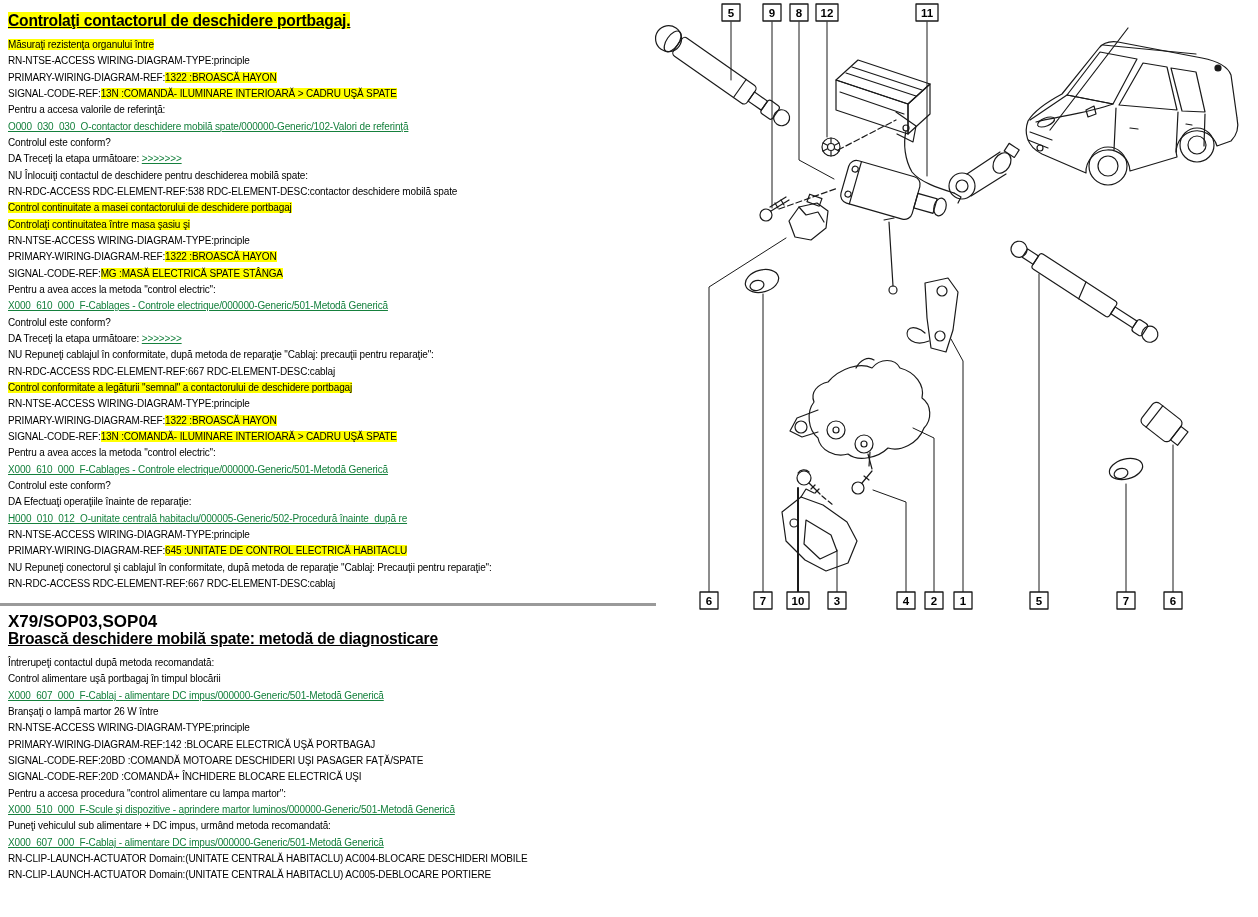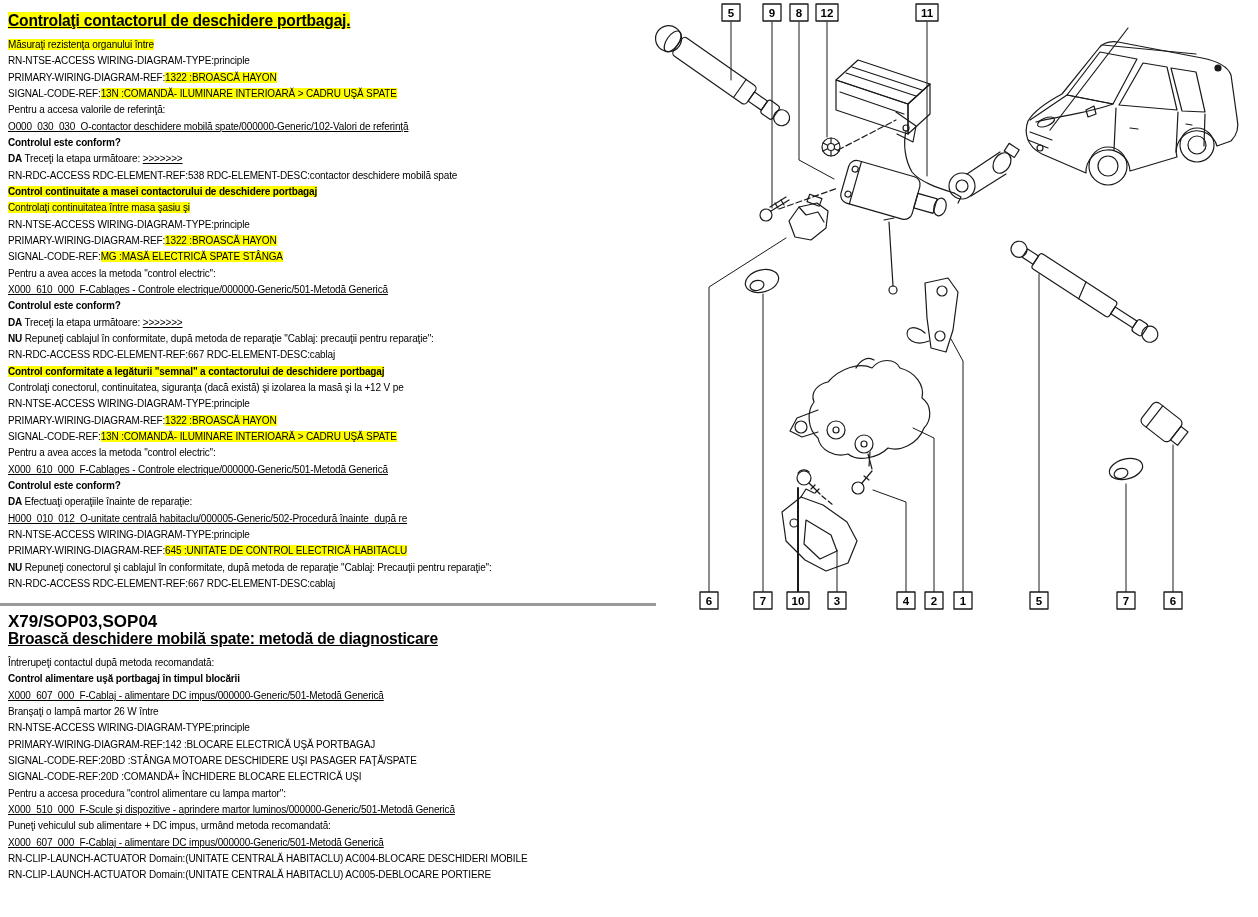--- a/index.html
+++ b/index.html
@@ -3,23 +3,23 @@
 <meta charset="utf-8">
 <style>
   html,body{margin:0;padding:0;}
   body{
     width:1258px;height:917px;position:relative;overflow:hidden;
     background:#ffffff;color:#000;
     font-family:"Liberation Sans",sans-serif;
   }
   .doc{position:absolute;left:8px;top:12px;width:665px;}
   .ln{font-size:10px;line-height:16.34px;height:16.34px;white-space:nowrap;letter-spacing:-0.15px;}
-  .b{font-weight:bold;}
+  .b{font-weight:normal;}
   .hl{background:#ffff00;}
-  .lnk{color:#000000;text-decoration:underline;cursor:pointer;}
+  .lnk{color:#15803d;text-decoration:underline;cursor:pointer;}
   .h1row{height:23px;margin-bottom:2px;}
   .h1{font-size:15.6px;font-weight:bold;text-decoration:underline;letter-spacing:-0.2px;white-space:nowrap;}
   .sep{height:3px;background:#9a9a9a;width:656px;margin:11px 0 7px -8px;}
   .code{font-size:17px;font-weight:bold;line-height:17px;}
   svg text{font-family:"Liberation Sans",sans-serif;}
   .diagram{position:absolute;left:640px;top:0;width:618px;height:620px;}
 </style>
 </head>
 <body>
 
@@ -29,34 +29,34 @@
   </div>
   <div>
       <div class="ln"><span class="hl">Măsuraţi rezistenţa organului între</span></div>
       <div class="ln"><span>RN-NTSE-ACCESS WIRING-DIAGRAM-TYPE:principle</span></div>
       <div class="ln"><span>PRIMARY-WIRING-DIAGRAM-REF:</span><span class="hl">1322 :BROASCĂ HAYON</span></div>
       <div class="ln"><span>SIGNAL-CODE-REF:</span><span class="hl">13N :COMANDĂ- ILUMINARE INTERIOARĂ &gt; CADRU UŞĂ SPATE</span></div>
       <div class="ln"><span>Pentru a accesa valorile de referinţă:</span></div>
       <div class="ln"><a class="lnk">O000_030_030_O-contactor deschidere mobilă spate/000000-Generic/102-Valori de referinţă</a></div>
       <div class="ln"><span class="b">Controlul este conform?</span></div>
       <div class="ln"><span class="b">DA </span><span>Treceţi la etapa următoare: </span><a class="lnk">&gt;&gt;&gt;&gt;&gt;&gt;&gt;</a></div>
+      <div class="ln"><span class="b">NU </span><span>Înlocuiţi contactul de deschidere pentru deschiderea mobilă spate:</span></div>
       <div class="ln"><span>RN-RDC-ACCESS RDC-ELEMENT-REF:538 RDC-ELEMENT-DESC:contactor deschidere mobilă spate</span></div>
       <div class="ln"><span class="b hl">Control continuitate a masei contactorului de deschidere portbagaj</span></div>
       <div class="ln"><span class="hl">Controlaţi continuitatea între masa şasiu şi</span></div>
       <div class="ln"><span>RN-NTSE-ACCESS WIRING-DIAGRAM-TYPE:principle</span></div>
       <div class="ln"><span>PRIMARY-WIRING-DIAGRAM-REF:</span><span class="hl">1322 :BROASCĂ HAYON</span></div>
       <div class="ln"><span>SIGNAL-CODE-REF:</span><span class="hl">MG :MASĂ ELECTRICĂ SPATE STÂNGA</span></div>
       <div class="ln"><span>Pentru a avea acces la metoda "control electric":</span></div>
       <div class="ln"><a class="lnk">X000_610_000_F-Cablages - Controle electrique/000000-Generic/501-Metodă Generică</a></div>
       <div class="ln"><span class="b">Controlul este conform?</span></div>
       <div class="ln"><span class="b">DA </span><span>Treceţi la etapa următoare: </span><a class="lnk">&gt;&gt;&gt;&gt;&gt;&gt;&gt;</a></div>
       <div class="ln"><span class="b">NU </span><span>Repuneţi cablajul în conformitate, după metoda de reparaţie "Cablaj: precauţii pentru reparaţie":</span></div>
       <div class="ln"><span>RN-RDC-ACCESS RDC-ELEMENT-REF:667 RDC-ELEMENT-DESC:cablaj</span></div>
       <div class="ln"><span class="b hl">Control conformitate a legăturii "semnal" a contactorului de deschidere portbagaj</span></div>
-      <div class="ln"><span>Controlaţi conectorul, continuitatea, siguranţa (dacă există) şi izolarea la masă şi la +12 V pe</span></div>
       <div class="ln"><span>RN-NTSE-ACCESS WIRING-DIAGRAM-TYPE:principle</span></div>
       <div class="ln"><span>PRIMARY-WIRING-DIAGRAM-REF:</span><span class="hl">1322 :BROASCĂ HAYON</span></div>
       <div class="ln"><span>SIGNAL-CODE-REF:</span><span class="hl">13N :COMANDĂ- ILUMINARE INTERIOARĂ &gt; CADRU UŞĂ SPATE</span></div>
       <div class="ln"><span>Pentru a avea acces la metoda "control electric":</span></div>
       <div class="ln"><a class="lnk">X000_610_000_F-Cablages - Controle electrique/000000-Generic/501-Metodă Generică</a></div>
       <div class="ln"><span class="b">Controlul este conform?</span></div>
       <div class="ln"><span class="b">DA </span><span>Efectuaţi operaţiile înainte de reparaţie:</span></div>
       <div class="ln"><a class="lnk">H000_010_012_O-unitate centrală habitaclu/000005-Generic/502-Procedură înainte_după re</a></div>
       <div class="ln"><span>RN-NTSE-ACCESS WIRING-DIAGRAM-TYPE:principle</span></div>
       <div class="ln"><span>PRIMARY-WIRING-DIAGRAM-REF:</span><span class="hl">645 :UNITATE DE CONTROL ELECTRICĂ HABITACLU</span></div>
@@ -70,21 +70,21 @@
   <div class="h1row">
     <span class="h1">Broască deschidere mobilă spate: metodă de diagnosticare</span>
   </div>
   <div>
       <div class="ln"><span>Întrerupeţi contactul după metoda recomandată:</span></div>
       <div class="ln"><span class="b">Control alimentare uşă portbagaj în timpul blocării</span></div>
       <div class="ln"><a class="lnk">X000_607_000_F-Cablaj - alimentare DC impus/000000-Generic/501-Metodă Generică</a></div>
       <div class="ln"><span>Branşaţi o lampă martor 26 W între</span></div>
       <div class="ln"><span>RN-NTSE-ACCESS WIRING-DIAGRAM-TYPE:principle</span></div>
       <div class="ln"><span>PRIMARY-WIRING-DIAGRAM-REF:142 :BLOCARE ELECTRICĂ UŞĂ PORTBAGAJ</span></div>
-      <div class="ln"><span>SIGNAL-CODE-REF:20BD :STÂNGA MOTOARE DESCHIDERE UŞI PASAGER FAŢĂ/SPATE</span></div>
+      <div class="ln"><span>SIGNAL-CODE-REF:20BD :COMANDĂ MOTOARE DESCHIDERI UŞI PASAGER FAŢĂ/SPATE</span></div>
       <div class="ln"><span>SIGNAL-CODE-REF:20D :COMANDĂ+ ÎNCHIDERE BLOCARE ELECTRICĂ UŞI</span></div>
       <div class="ln"><span>Pentru a accesa procedura "control alimentare cu lampa martor":</span></div>
       <div class="ln"><a class="lnk">X000_510_000_F-Scule şi dispozitive - aprindere martor luminos/000000-Generic/501-Metodă Generică</a></div>
       <div class="ln"><span>Puneţi vehiculul sub alimentare + DC impus, urmând metoda recomandată:</span></div>
       <div class="ln"><a class="lnk">X000_607_000_F-Cablaj - alimentare DC impus/000000-Generic/501-Metodă Generică</a></div>
       <div class="ln"><span>RN-CLIP-LAUNCH-ACTUATOR Domain:(UNITATE CENTRALĂ HABITACLU) AC004-BLOCARE DESCHIDERI MOBILE</span></div>
       <div class="ln"><span>RN-CLIP-LAUNCH-ACTUATOR Domain:(UNITATE CENTRALĂ HABITACLU) AC005-DEBLOCARE PORTIERE</span></div>
     </div>
 </div>
 

